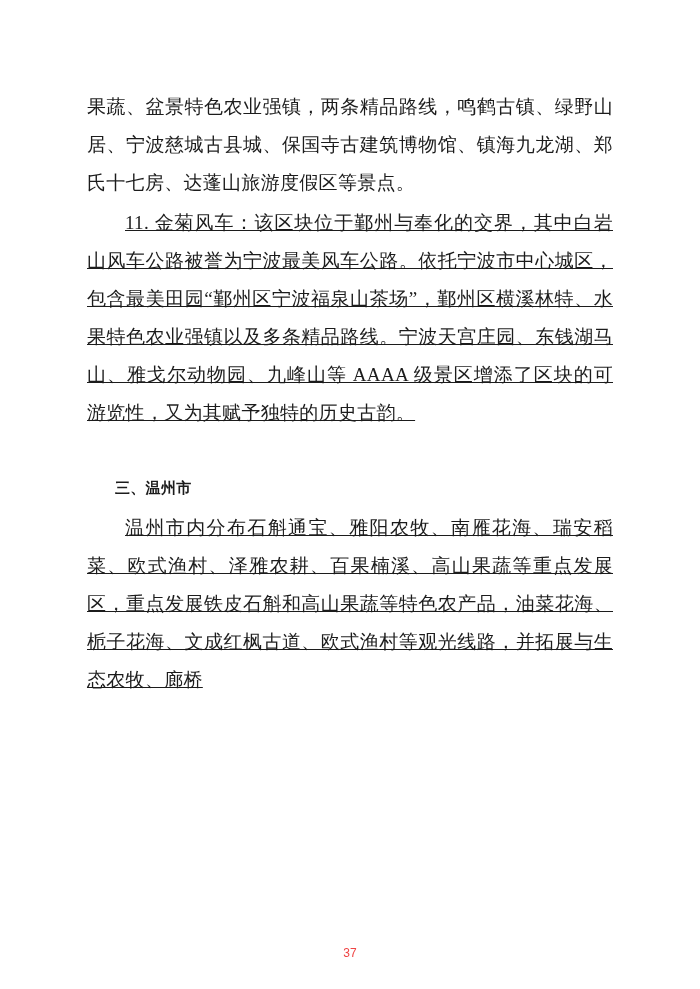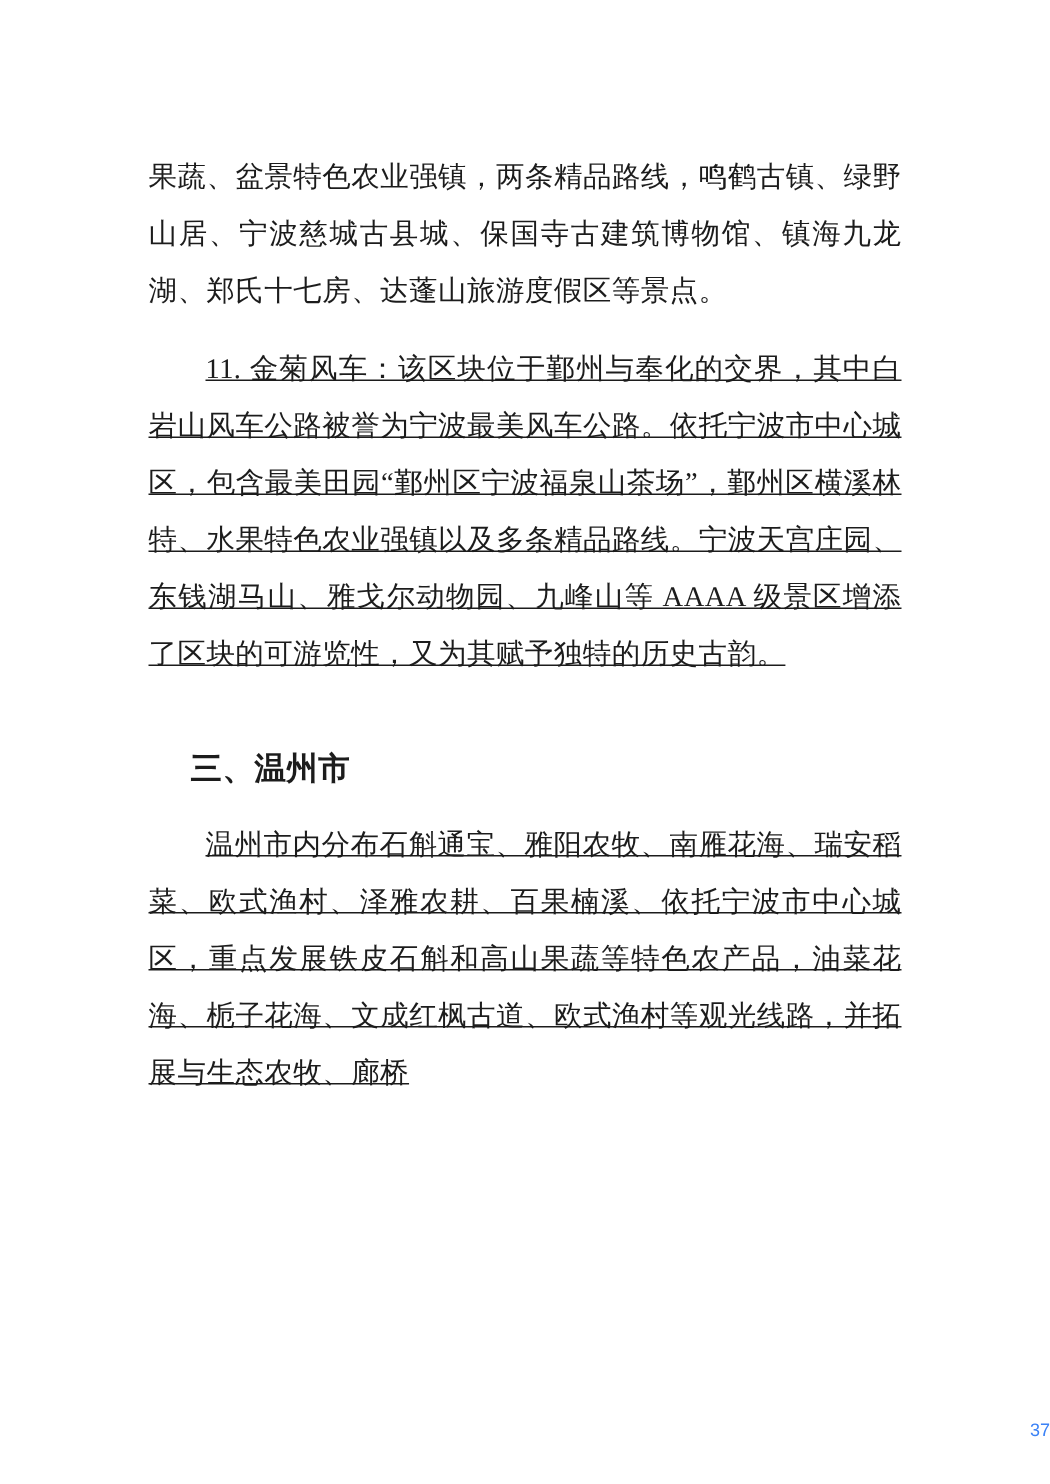--- a/index.html
+++ b/index.html
@@ -17,56 +17,56 @@
     font-family: "Liberation Serif", "DejaVu Serif", serif;
     color: #1c1c1c;
   }
   .content {
     position: absolute;
     top: 86px;
     left: 85px;
     width: 530px;
   }
   .body-par {
-    margin: 14px;
+    margin: 2px;
     font-size: 19px;
     line-height: 38px;
     text-align: justify;
     text-justify: inter-ideograph;
     letter-spacing: 0.3px;
     word-break: break-all;
   }
   .body-par.indent {
     text-indent: 2em;
     text-decoration: underline;
   }
   .section-heading {
     margin: 37px 0 0 0;
-    font-size: 21px;
+    font-size: 15px;
     line-height: 38px;
     font-weight: bold;
     text-indent: 2em;
     letter-spacing: 0.3px;
   }
   .page-number {
     position: absolute;
     left: 0;
     right: 0;
     bottom: 30px;
-    text-align: right;
+    text-align: center;
     font-size: 12px;
     line-height: 12px;
-    color: #3b82f6;
+    color: #ef4444;
     font-family: "Liberation Sans", "DejaVu Sans", sans-serif;
   }
 </style>
 </head>
 <body>
 
 <div class="page">
   <div class="content">
     <p class="body-par">果蔬、盆景特色农业强镇，两条精品路线，鸣鹤古镇、绿野山居、宁波慈城古县城、保国寺古建筑博物馆、镇海九龙湖、郑氏十七房、达蓬山旅游度假区等景点。</p>
     <p class="body-par indent">11. 金菊风车：该区块位于鄞州与奉化的交界，其中白岩山风车公路被誉为宁波最美风车公路。依托宁波市中心城区，包含最美田园“鄞州区宁波福泉山茶场”，鄞州区横溪林特、水果特色农业强镇以及多条精品路线。宁波天宫庄园、东钱湖马山、雅戈尔动物园、九峰山等 AAAA 级景区增添了区块的可游览性，又为其赋予独特的历史古韵。</p>
     <h2 class="section-heading">三、温州市</h2>
-    <p class="body-par indent">温州市内分布石斛通宝、雅阳农牧、南雁花海、瑞安稻菜、欧式渔村、泽雅农耕、百果楠溪、依托宁波市中心城区，重点发展铁皮石斛和高山果蔬等特色农产品，油菜花海、栀子花海、文成红枫古道、欧式渔村等观光线路，并拓展与生态农牧、廊桥</p>
+    <p class="body-par indent">温州市内分布石斛通宝、雅阳农牧、南雁花海、瑞安稻菜、欧式渔村、泽雅农耕、百果楠溪、高山果蔬等重点发展区，重点发展铁皮石斛和高山果蔬等特色农产品，油菜花海、栀子花海、文成红枫古道、欧式渔村等观光线路，并拓展与生态农牧、廊桥</p>
   </div>
   <div class="page-number">37</div>
 </div>
 
 </body></html>

